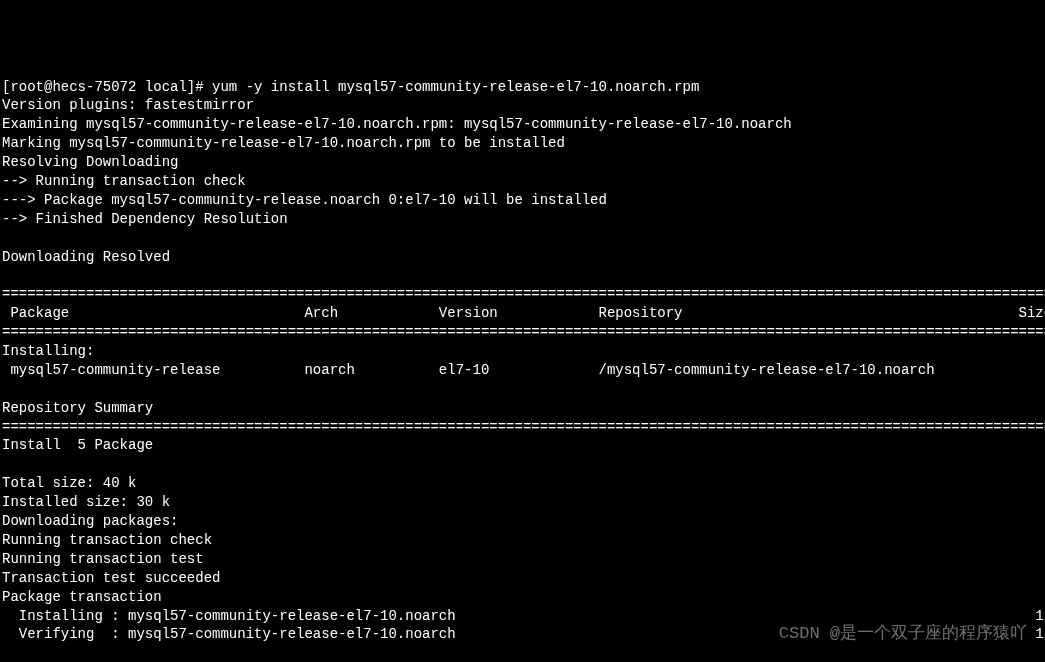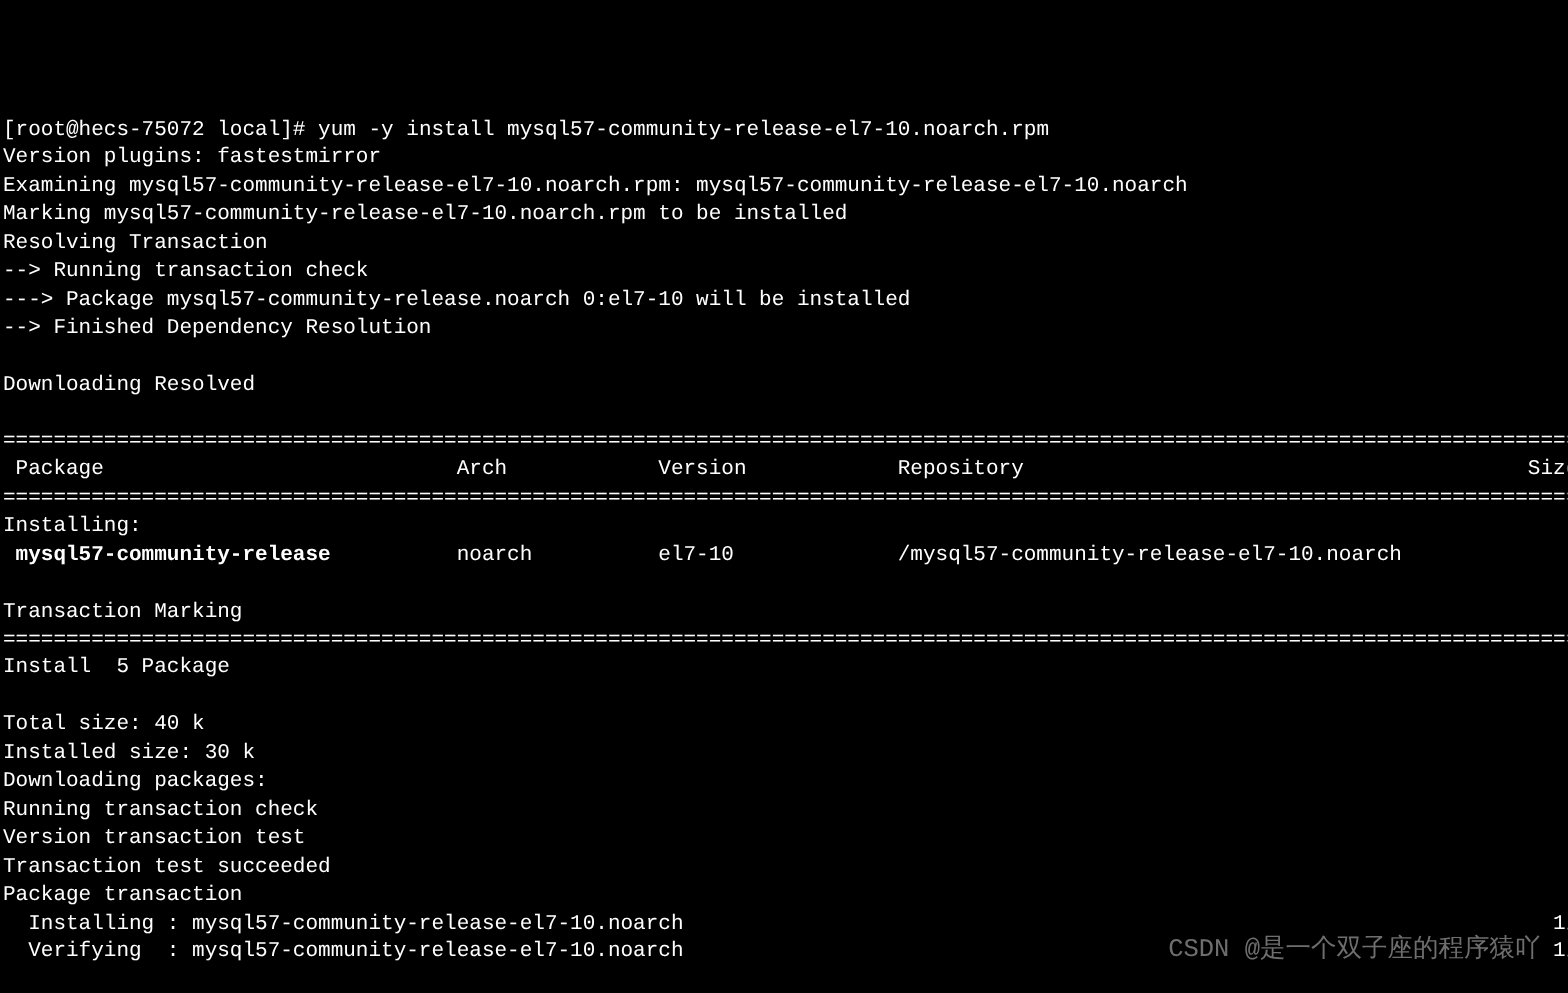--- a/index.html
+++ b/index.html
@@ -16,63 +16,63 @@
       padding: 2px;
       width: 1045px;
       height: 662px;
       overflow: hidden;
       white-space: pre;
     }
     .terminal {
       white-space: pre;
     }
     .bold {
-      font-weight: bold;
+      font-weight: normal;
     }
     .watermark {
       position: absolute;
       bottom: 16px;
       right: 18px;
       color: rgba(200, 200, 200, 0.55);
       font-family: Liberation Mono, monospace;
       font-size: 17px;
       pointer-events: none;
     }
   </style>
 </head>
 <body>
 
 
 
 <div class="terminal"><span>[root@hecs-75072 local]# </span><span>yum -y install mysql57-community-release-el7-10.noarch.rpm</span>
 <span>Version plugins: fastestmirror</span>
 <span>Examining mysql57-community-release-el7-10.noarch.rpm: mysql57-community-release-el7-10.noarch</span>
 <span>Marking mysql57-community-release-el7-10.noarch.rpm to be installed</span>
-<span>Resolving Transaction</span>
+<span>Resolving Downloading</span>
 <span>--&gt; Running transaction check</span>
 <span>---&gt; Package mysql57-community-release.noarch 0:el7-10 will be installed</span>
 <span>--&gt; Finished Dependency Resolution</span>
 <span></span>
 <span>Downloading Resolved</span>
 <span></span>
 <span>==============================================================================================================================</span>
 <span> Package                            Arch            Version            Repository                                        Size</span>
 <span>==============================================================================================================================</span>
 <span>Installing:</span>
 <span class="bold"> mysql57-community-release</span><span>          noarch          el7-10             /mysql57-community-release-el7-10.noarch                 30 k</span>
 <span></span>
-<span>Transaction Marking</span>
+<span>Repository Summary</span>
 <span>==============================================================================================================================</span>
 <span>Install  5 Package</span>
 <span></span>
 <span>Total size: 40 k</span>
 <span>Installed size: 30 k</span>
 <span>Downloading packages:</span>
 <span>Running transaction check</span>
-<span>Version transaction test</span>
+<span>Running transaction test</span>
 <span>Transaction test succeeded</span>
 <span>Package transaction</span>
 <span>  Installing : mysql57-community-release-el7-10.noarch                                                                     1/1</span>
 <span>  Verifying  : mysql57-community-release-el7-10.noarch                                                                     1/1</span>
 <span></span>
 
 
 <span></span>
 </div>
 

